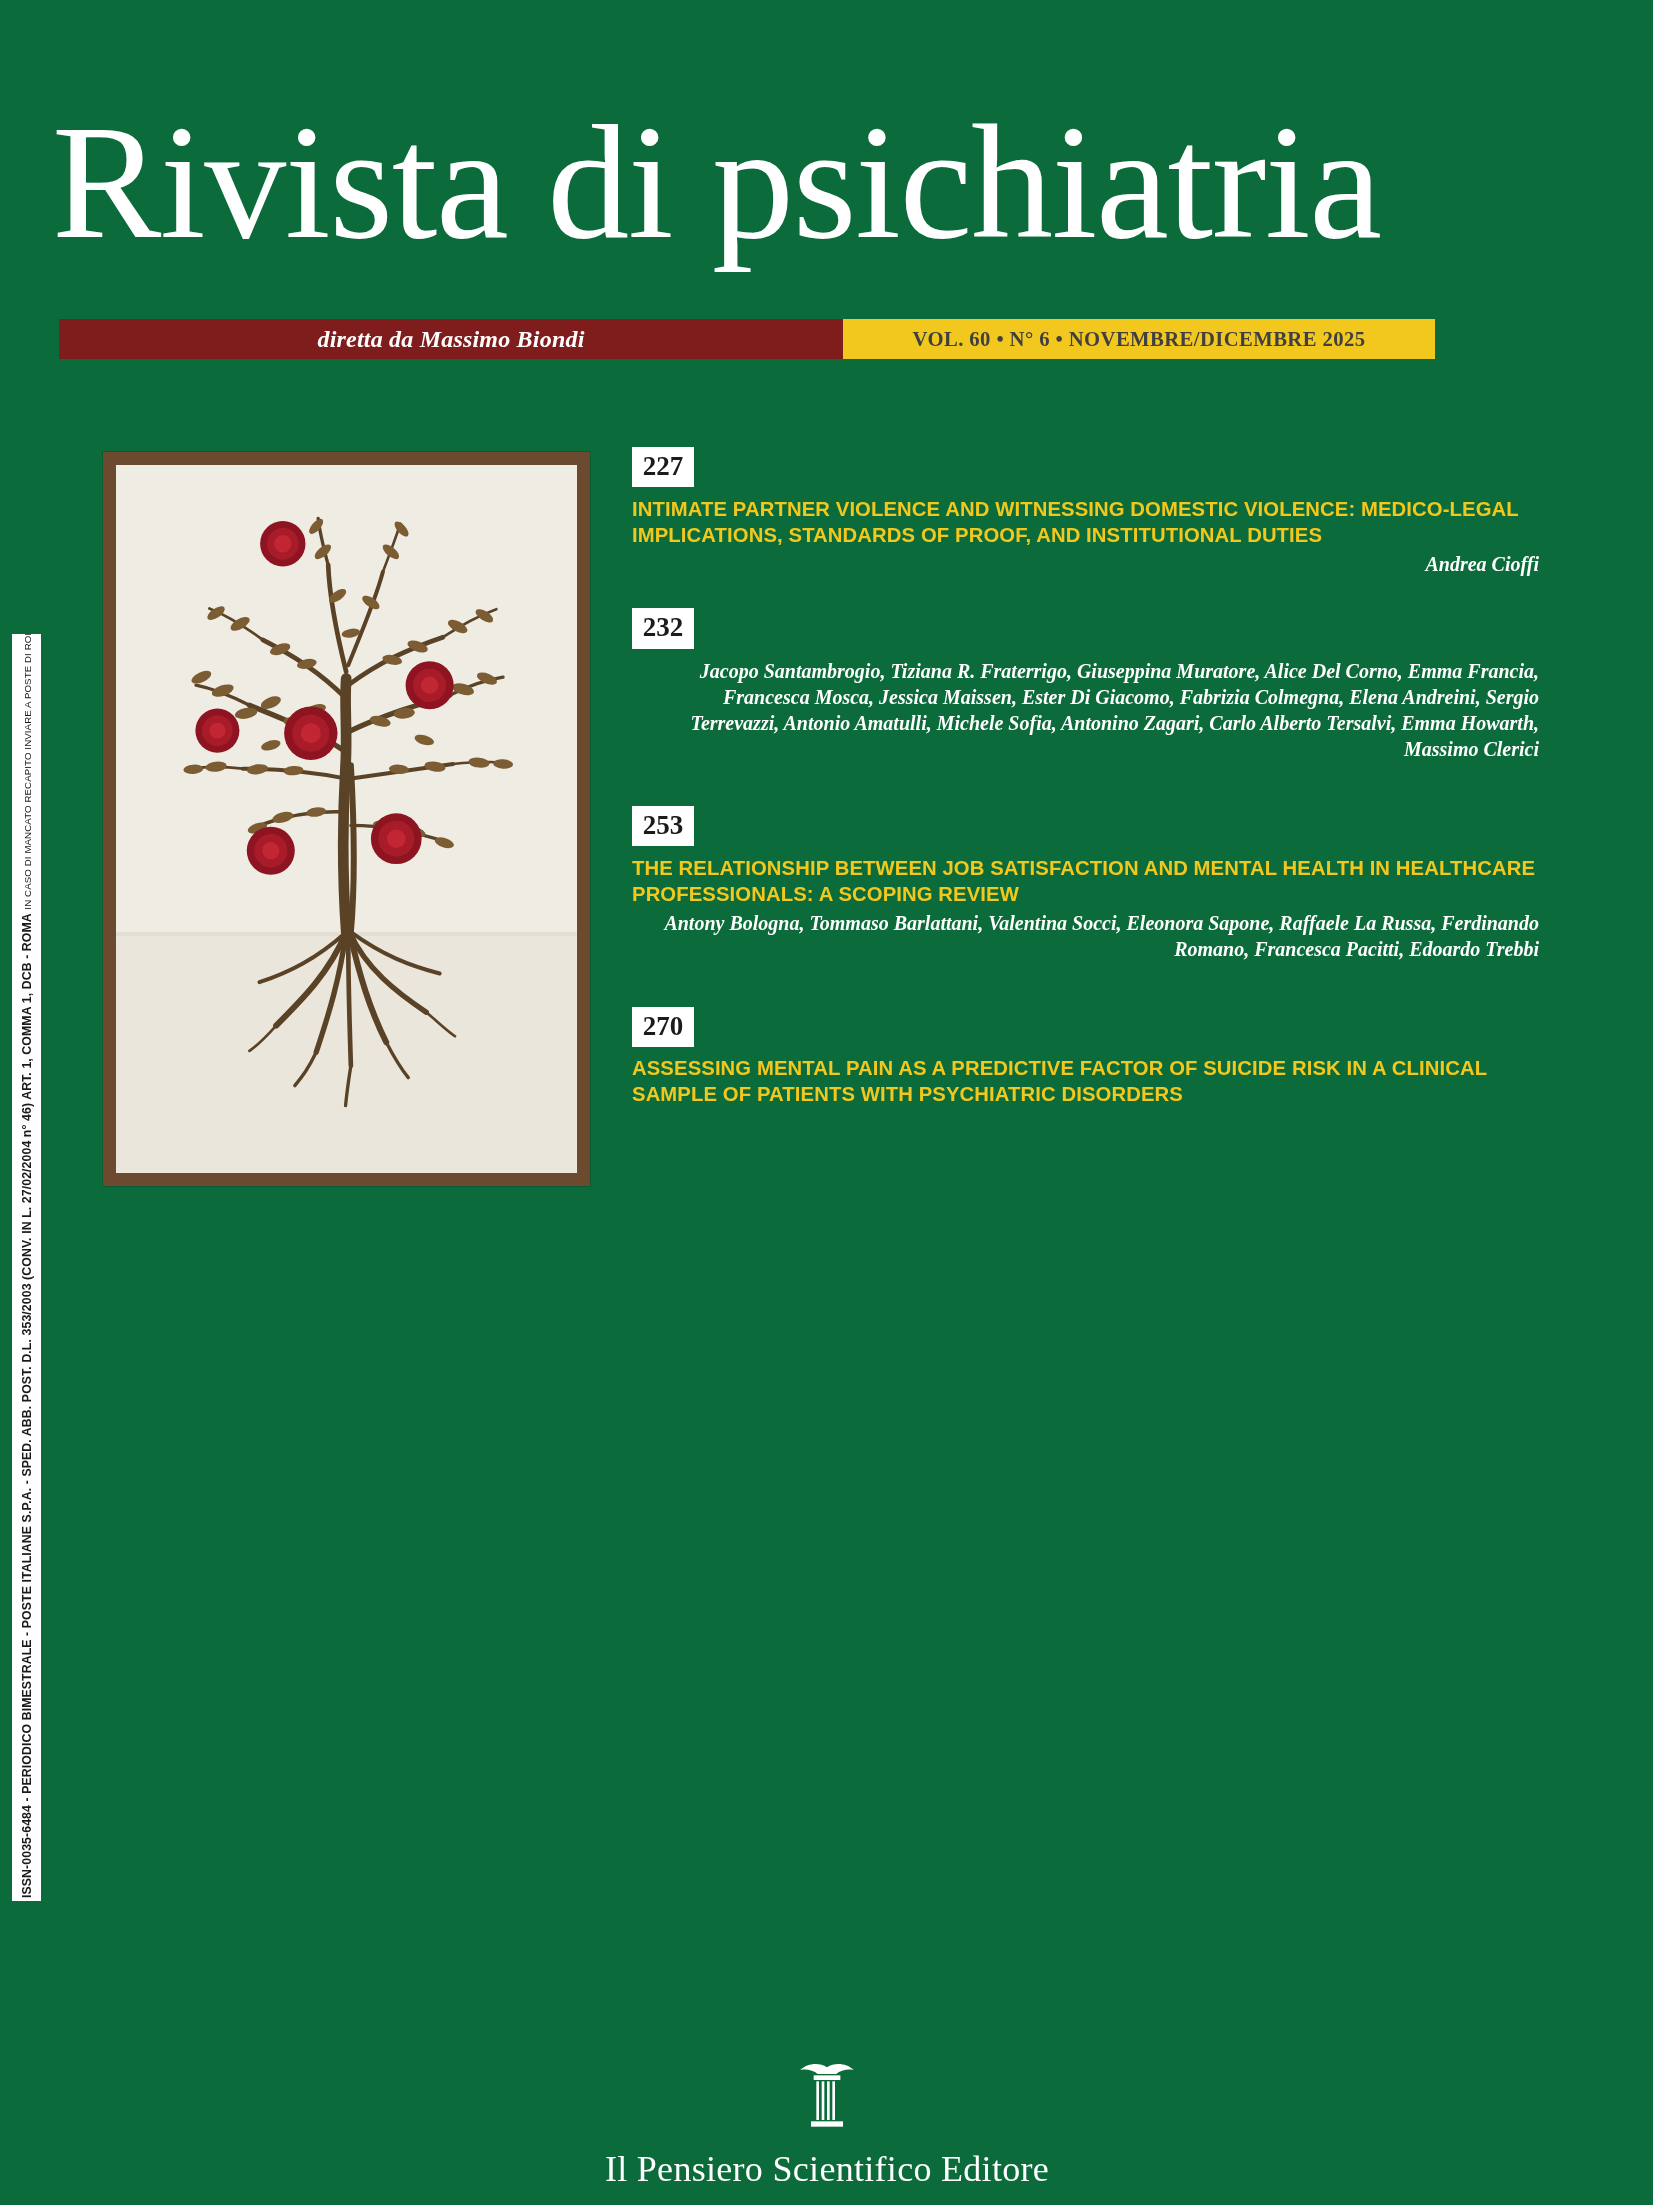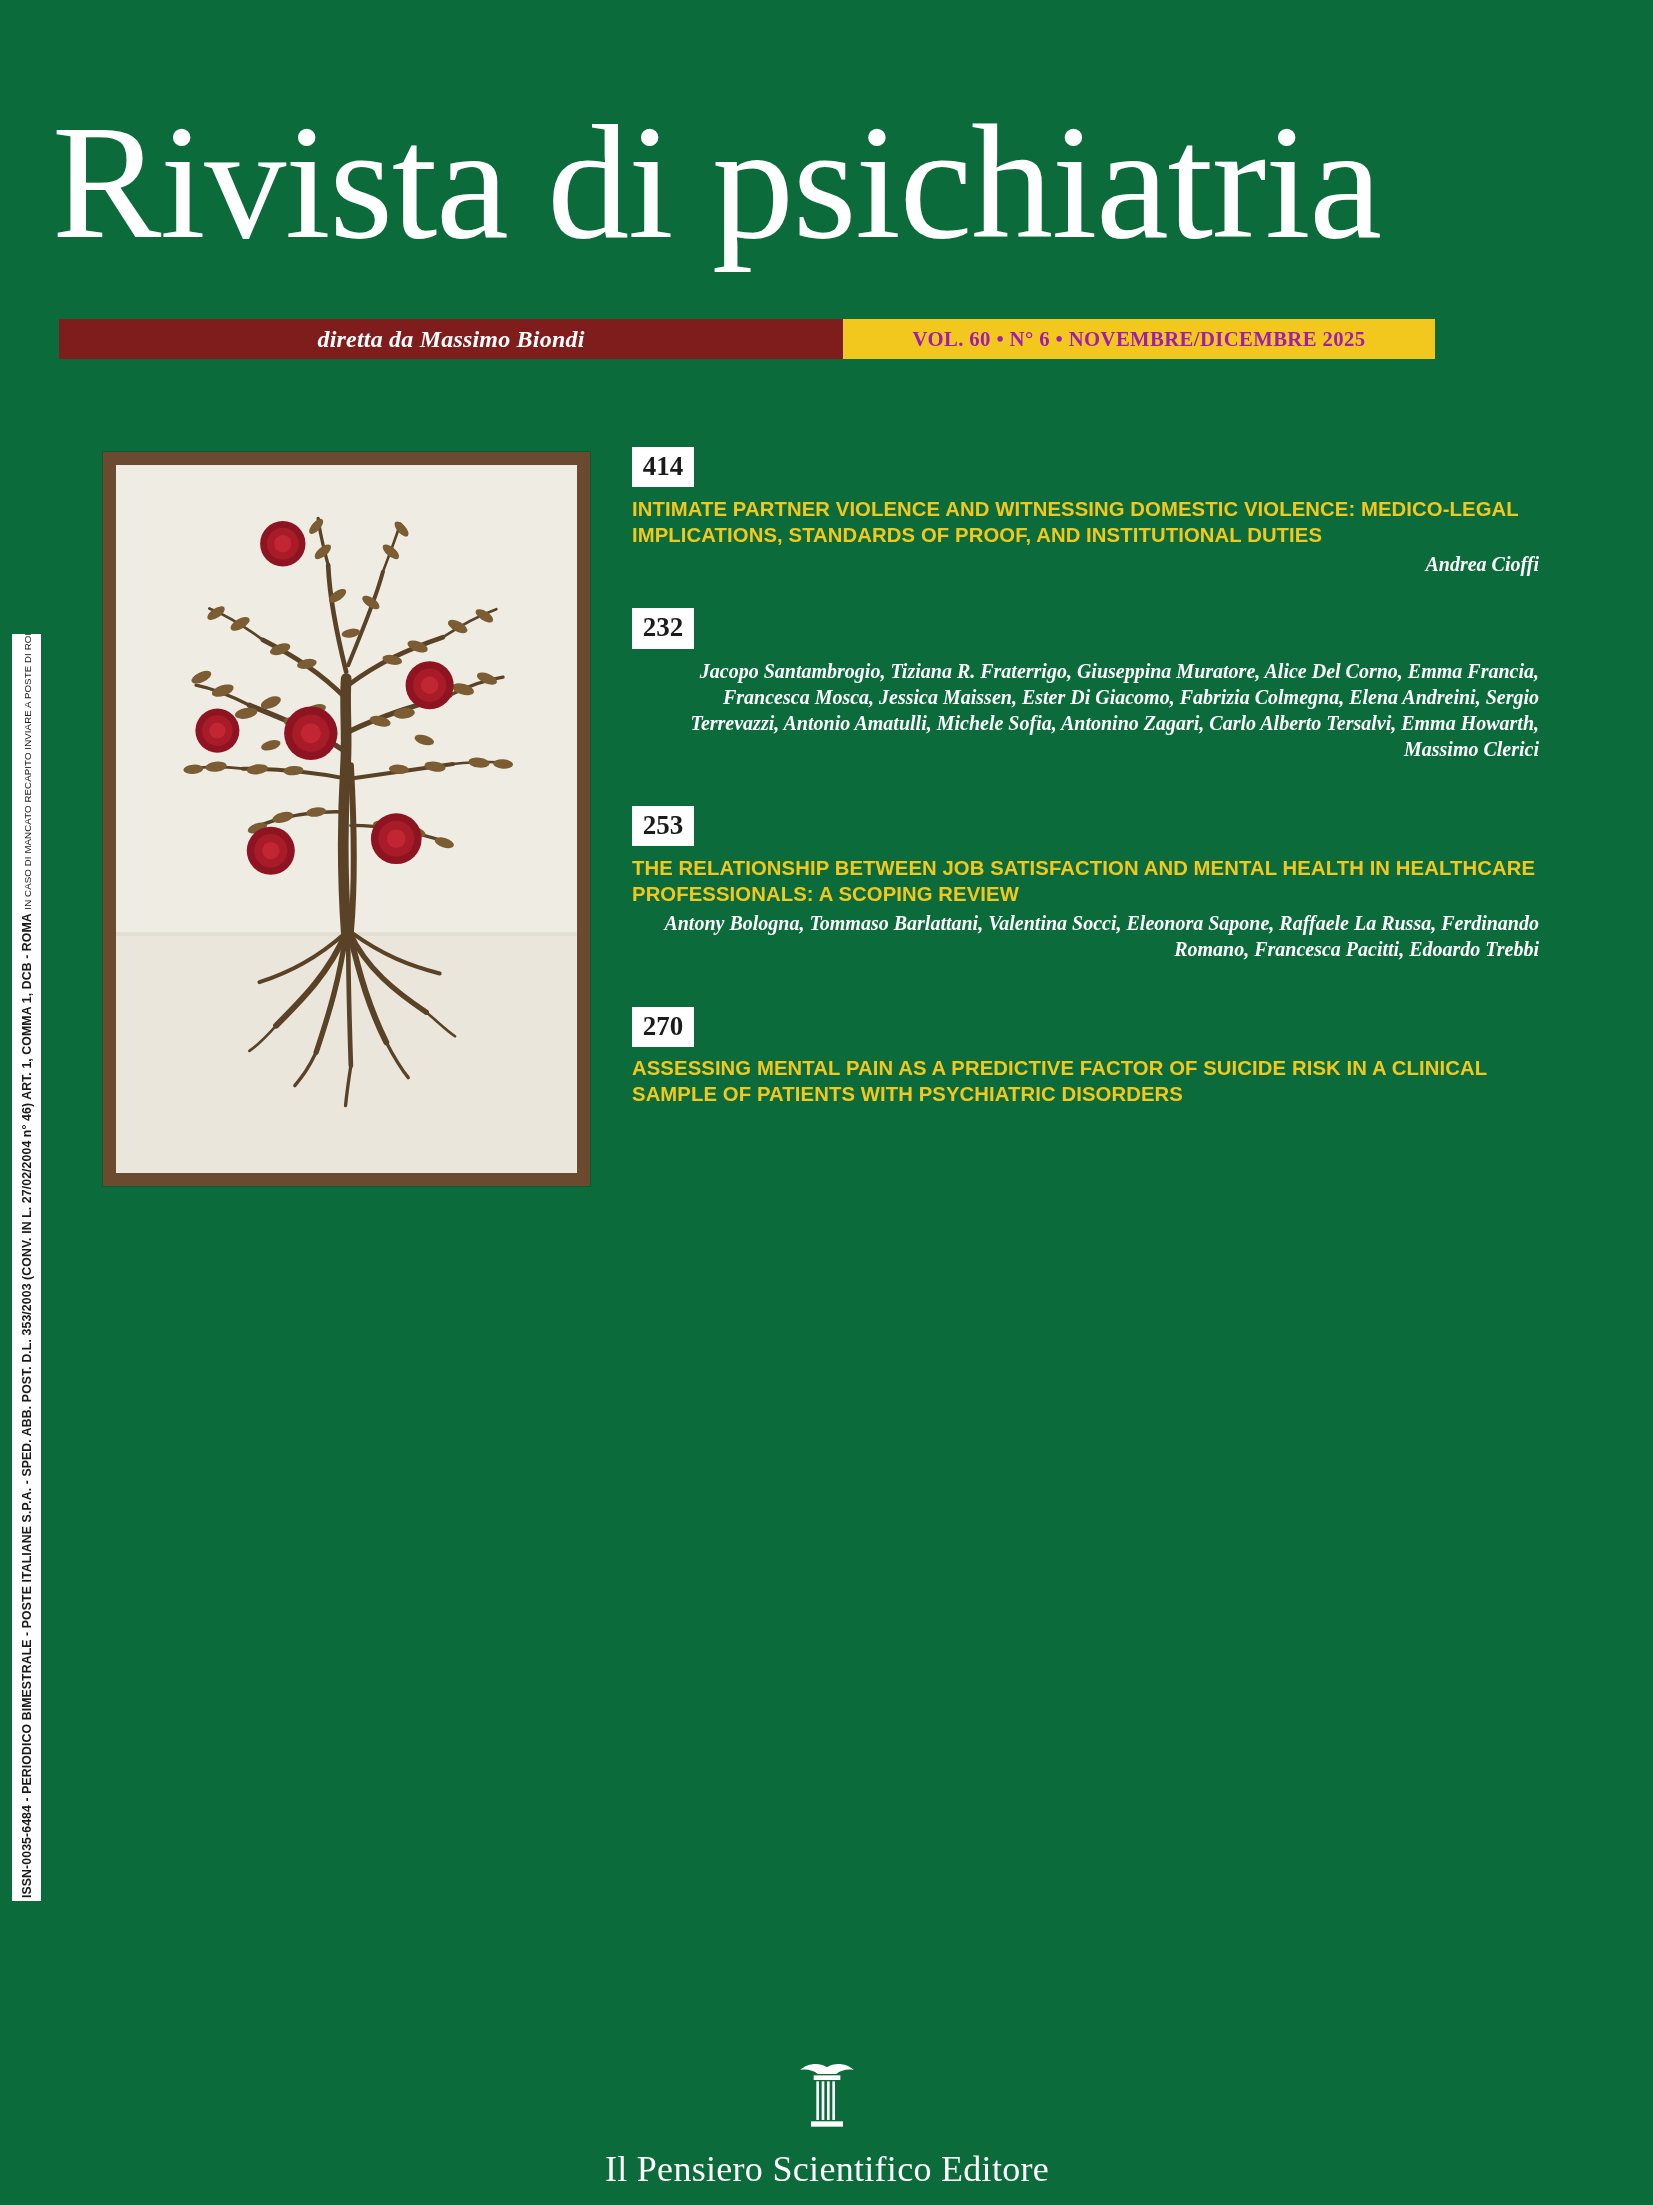--- a/index.html
+++ b/index.html
@@ -66,21 +66,21 @@
     background: #f2c81e;
     flex: 1 1 auto;
     display: flex;
     align-items: center;
     justify-content: center;
   }
   .title-bar-right span {
     font-family: "Liberation Serif", serif;
     font-weight: bold;
     font-size: 20.7px;
-    color: #a21caf;
+    color: #404040;
     letter-spacing: 0.4px;
   }
 
   
   .side-strip {
     position: absolute;
     left: 12px;
     top: 634px;
     width: 29px;
     height: 1267px;
@@ -330,21 +330,21 @@
               <circle r="14" fill="#c32633"></circle>
           </g>
         </g>
       </svg>
     </div>
   </div>
 
   <div class="toc">
 
     <div class="toc-entry">
-      <div class="page-num">414</div>
+      <div class="page-num">227</div>
       <p class="art-title">INTIMATE PARTNER VIOLENCE AND WITNESSING DOMESTIC VIOLENCE: MEDICO-LEGAL IMPLICATIONS, STANDARDS OF PROOF, AND INSTITUTIONAL DUTIES</p>
       <p class="art-authors">Andrea Cioffi</p>
     </div>
 
     <div class="toc-entry">
       <div class="page-num">232</div>
       <p class="art-authors">Jacopo Santambrogio, Tiziana R. Fraterrigo, Giuseppina Muratore, Alice Del Corno, Emma Francia, Francesca Mosca, Jessica Maissen, Ester Di Giacomo, Fabrizia Colmegna, Elena Andreini, Sergio Terrevazzi, Antonio Amatulli, Michele Sofia, Antonino Zagari, Carlo Alberto Tersalvi, Emma Howarth, Massimo Clerici</p>
     </div>
 
     <div class="sp-1"></div>

